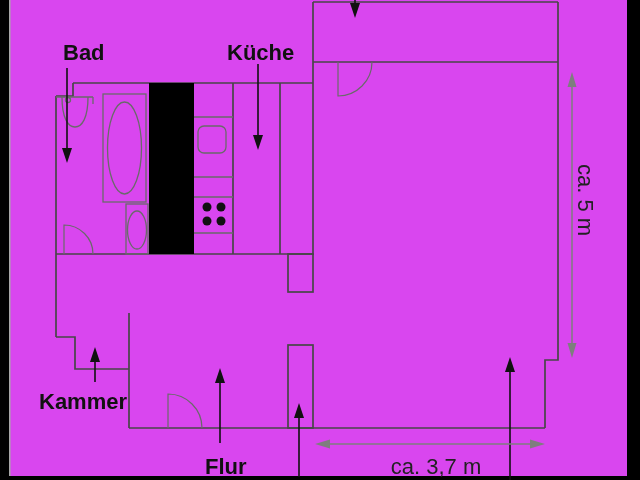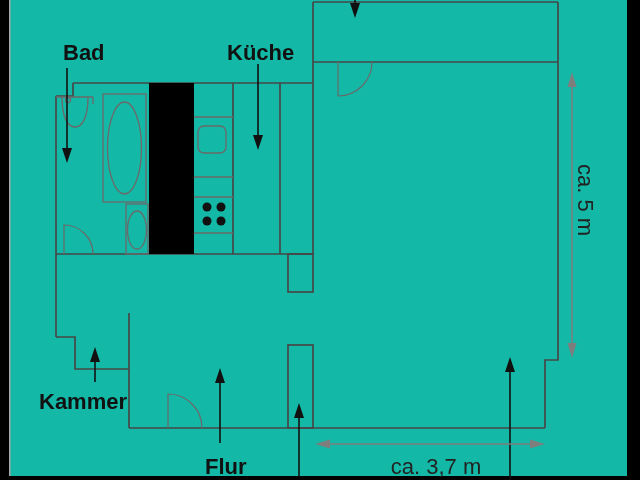--- a/index.html
+++ b/index.html
@@ -1,16 +1,16 @@
 <!DOCTYPE html>
 <html><head>
 <meta charset="utf-8">
 <style>
   html,body{margin:0;padding:0;background:#fff;}
-  #stage{position:relative;width:640px;height:480px;background:#14b8a6;overflow:hidden;
+  #stage{position:relative;width:640px;height:480px;background:#d946ef;overflow:hidden;
          font-family:"Liberation Sans", sans-serif;}
   svg{display:block;}
   .wall{stroke:#474747;stroke-width:1.7;fill:none;}
   .fixture{stroke:#6a6a6a;stroke-width:1.3;fill:none;}
   .door{stroke:#6a6a6a;stroke-width:1.2;fill:none;}
   .arrow-line{stroke:#111;stroke-width:1.6;fill:none;}
   .arrow-head{fill:#111;stroke:none;}
   .dim-line{stroke:#7e7e7e;stroke-width:1.5;fill:none;}
   .dim-head{fill:#7e7e7e;stroke:none;}
   .room-label{font-size:22px;font-weight:bold;fill:#111;}

